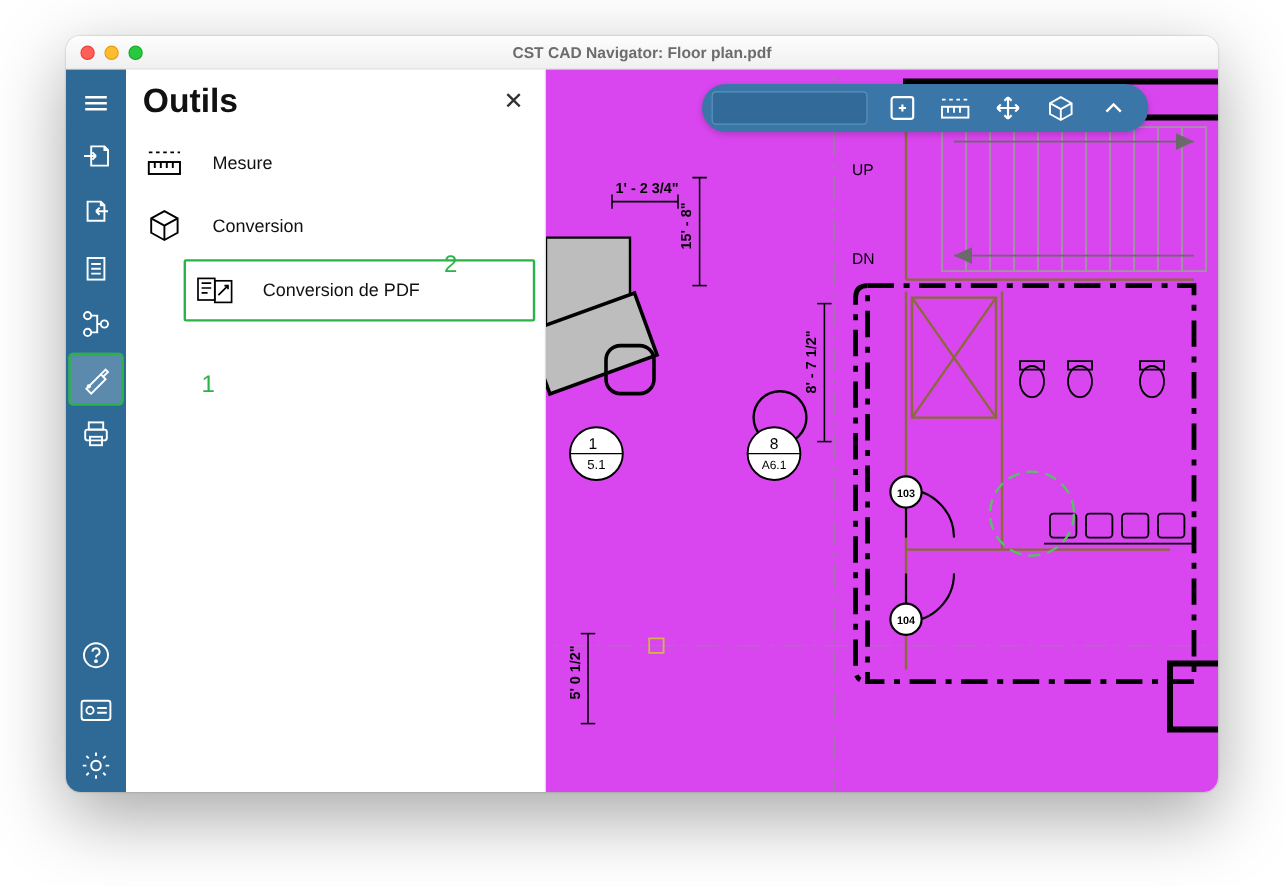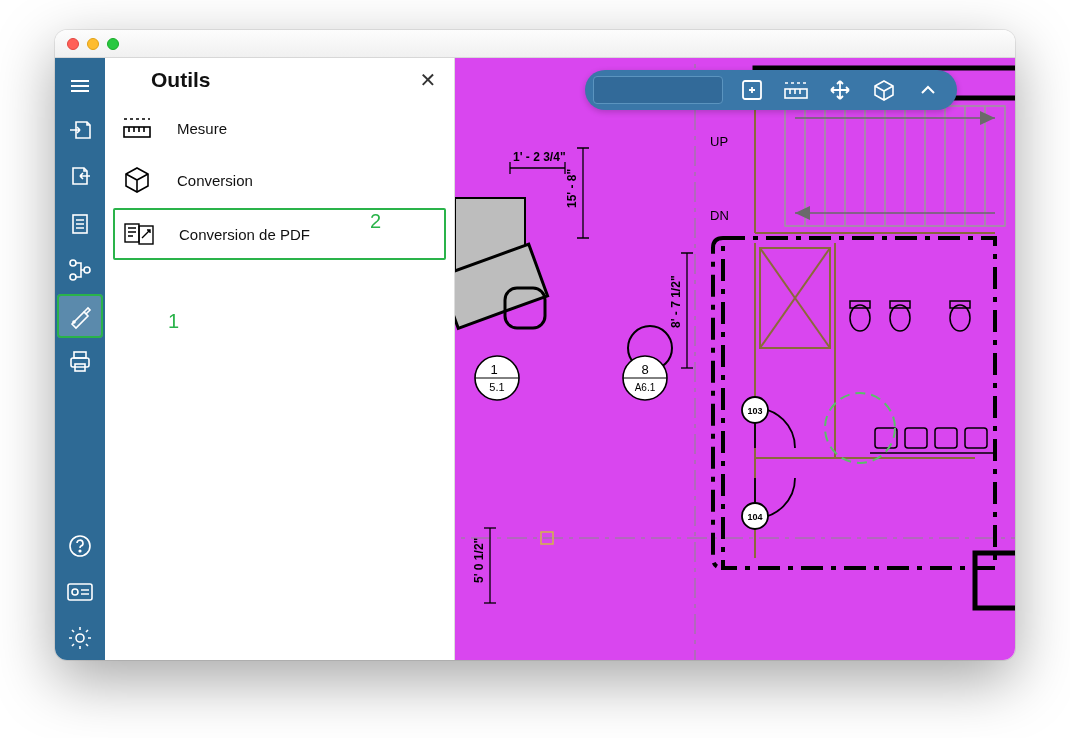--- a/index.html
+++ b/index.html
@@ -30,30 +30,30 @@
   }
   .sb-item.selected { background: rgba(255,255,255,0.22); outline:2px solid #2ab34a; outline-offset:-2px;}
   .sb-spacer { flex:1; }
   .panel {
     width: 350px; background:#fff; border-right:1px solid #ddd; position:relative;
   }
   .panel-header {
     display:flex; align-items:center; justify-content:space-between;
     padding: 10px 14px 8px 14px;
   }
-  .panel-title { font-size:21px; font-weight:700; color:#111;margin-left:32px; }
+  .panel-title { font-size:28px; font-weight:700; color:#111; }
   .close-x { font-size:20px; color:#333; cursor:pointer; width:24px; text-align:center;}
   .menu { padding: 4px 8px 0 8px; display:flex; flex-direction:column; gap:4px;}
   .menu-item {
     display:flex; align-items:center; gap:24px; padding:8px 8px; border-radius:4px;
     cursor:pointer; font-size:15px; color:#111;
   }
   .menu-item .mi-icon { width:32px; height:32px; display:flex; align-items:center; justify-content:center;}
   .menu-item.highlight {
-    border:2px solid #2ab34a; border-radius:2px;
+    border:2px solid #2ab34a; border-radius:2px;margin-left:40px;
   }
   .viewport {
     flex:1; position:relative; background:#d946ef; overflow:hidden;
   }
   .floating-toolbar {
     position:absolute; top:12px; left:130px; height:40px;
     background:#3a77a8; border-radius:20px; display:flex; align-items:center;
     padding:0 8px; gap:2px; box-shadow:0 2px 6px rgba(0,0,0,0.2);
   }
   .ft-search {
@@ -74,20 +74,21 @@
 </head>
 <body>
 
 <div class="window">
   <div class="titlebar">
     <div class="traffic">
       <div class="tl red"></div>
       <div class="tl yel"></div>
       <div class="tl grn"></div>
     </div>
+    <div class="title">CST CAD Navigator: Floor plan.pdf</div>
   </div>
 
   <div class="body">
 
     <div class="sidebar">
       <div class="sb-item">
         <svg width="24" height="24" viewBox="0 0 24 24" fill="none" stroke="#fff" stroke-width="2">
             <line x1="3" y1="7" x2="21" y2="7"></line>
             <line x1="3" y1="12" x2="21" y2="12"></line>
             <line x1="3" y1="17" x2="21" y2="17"></line>

